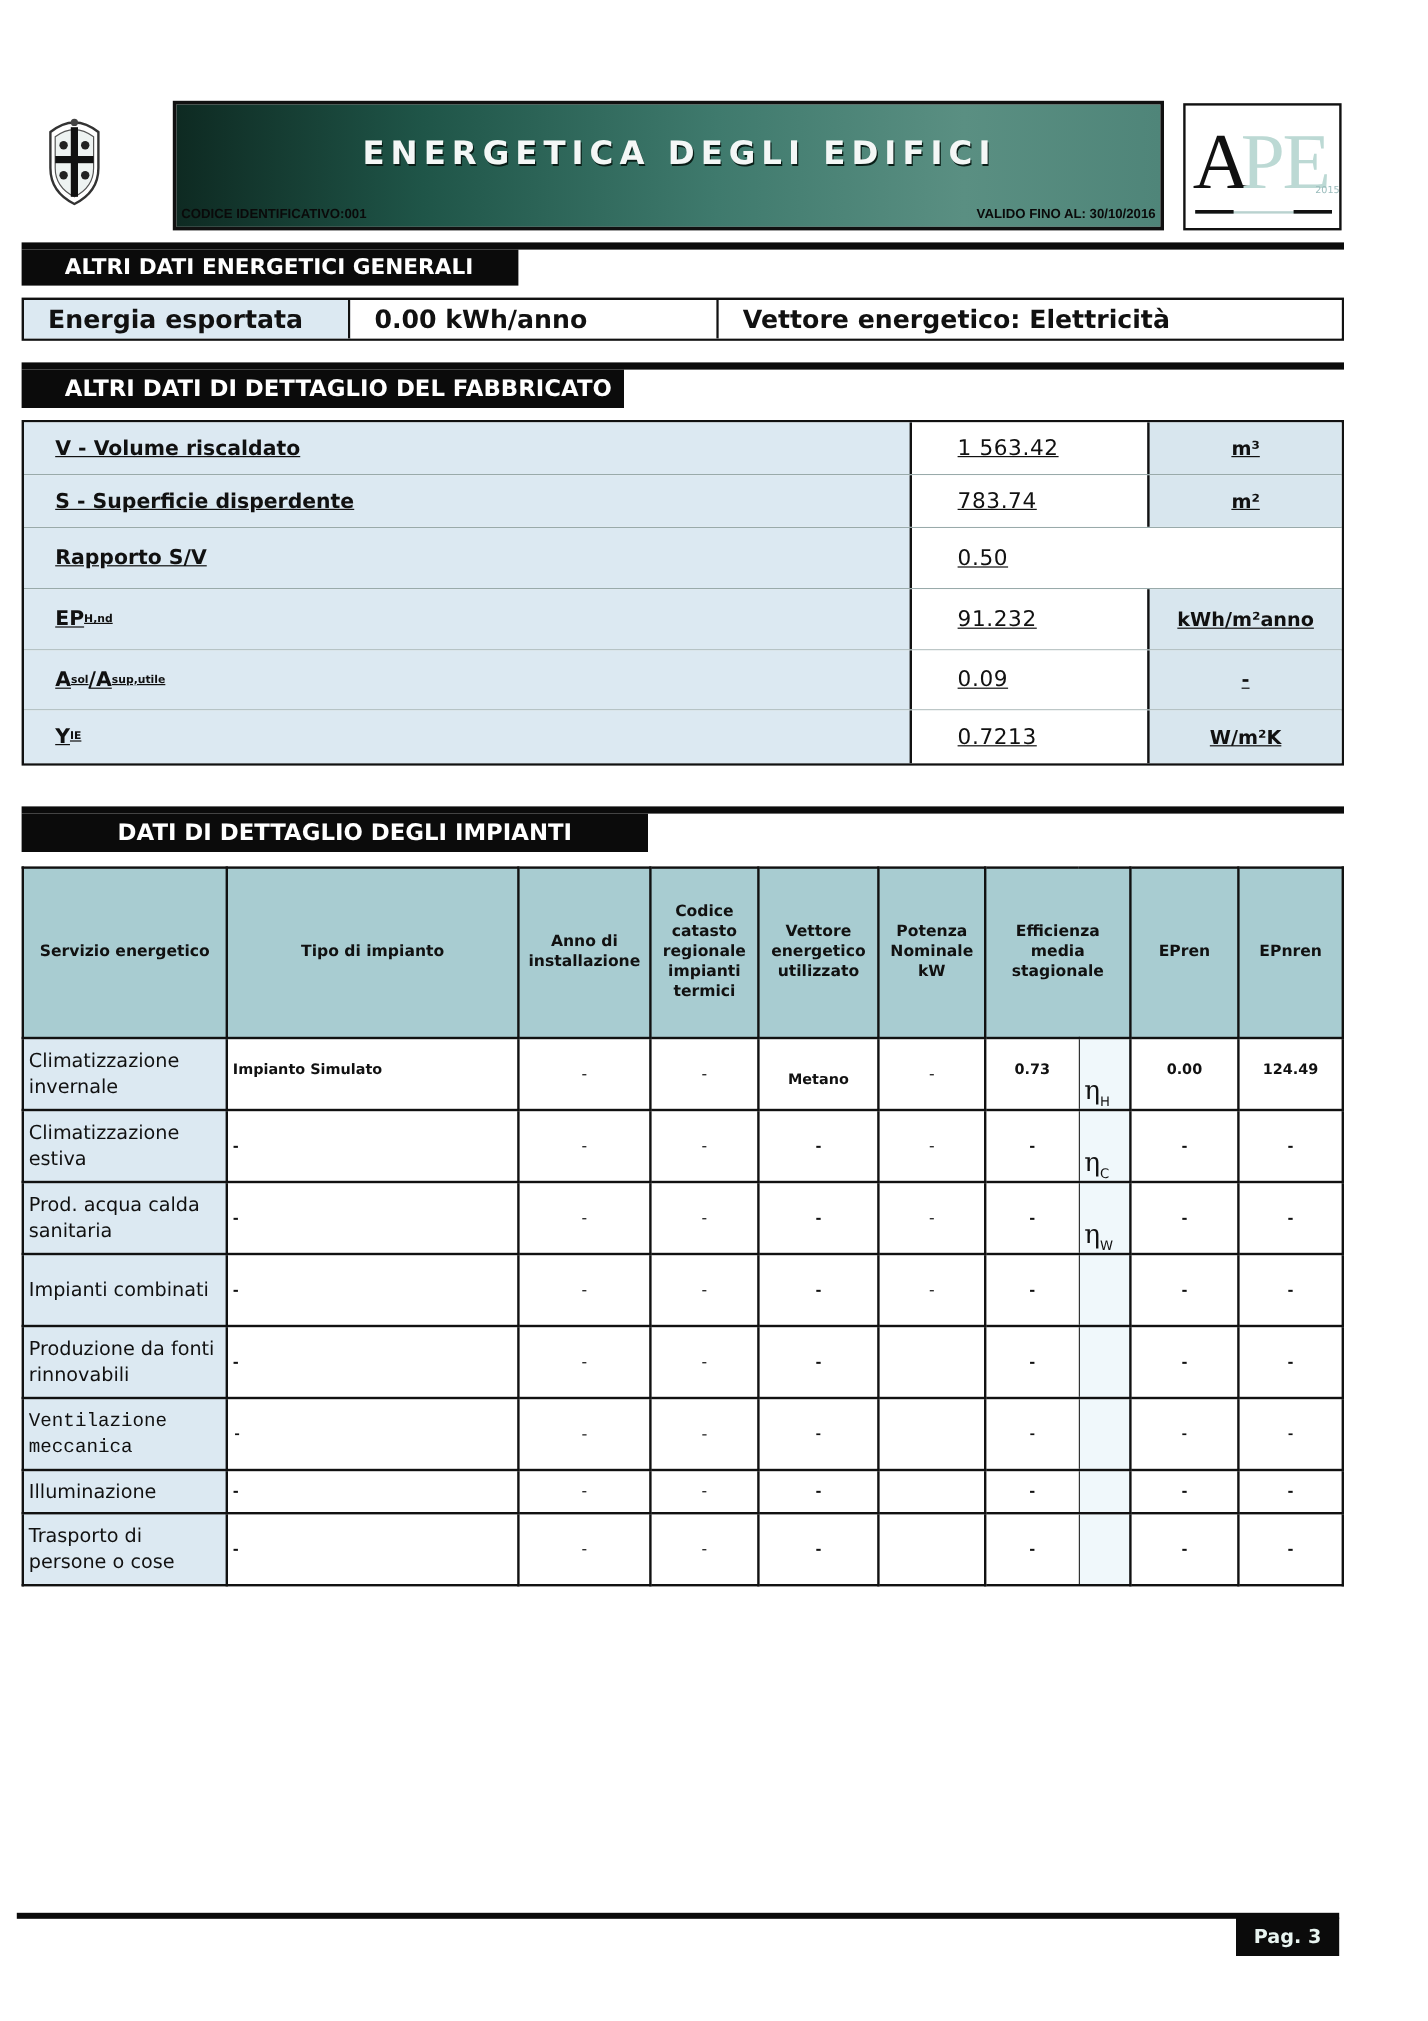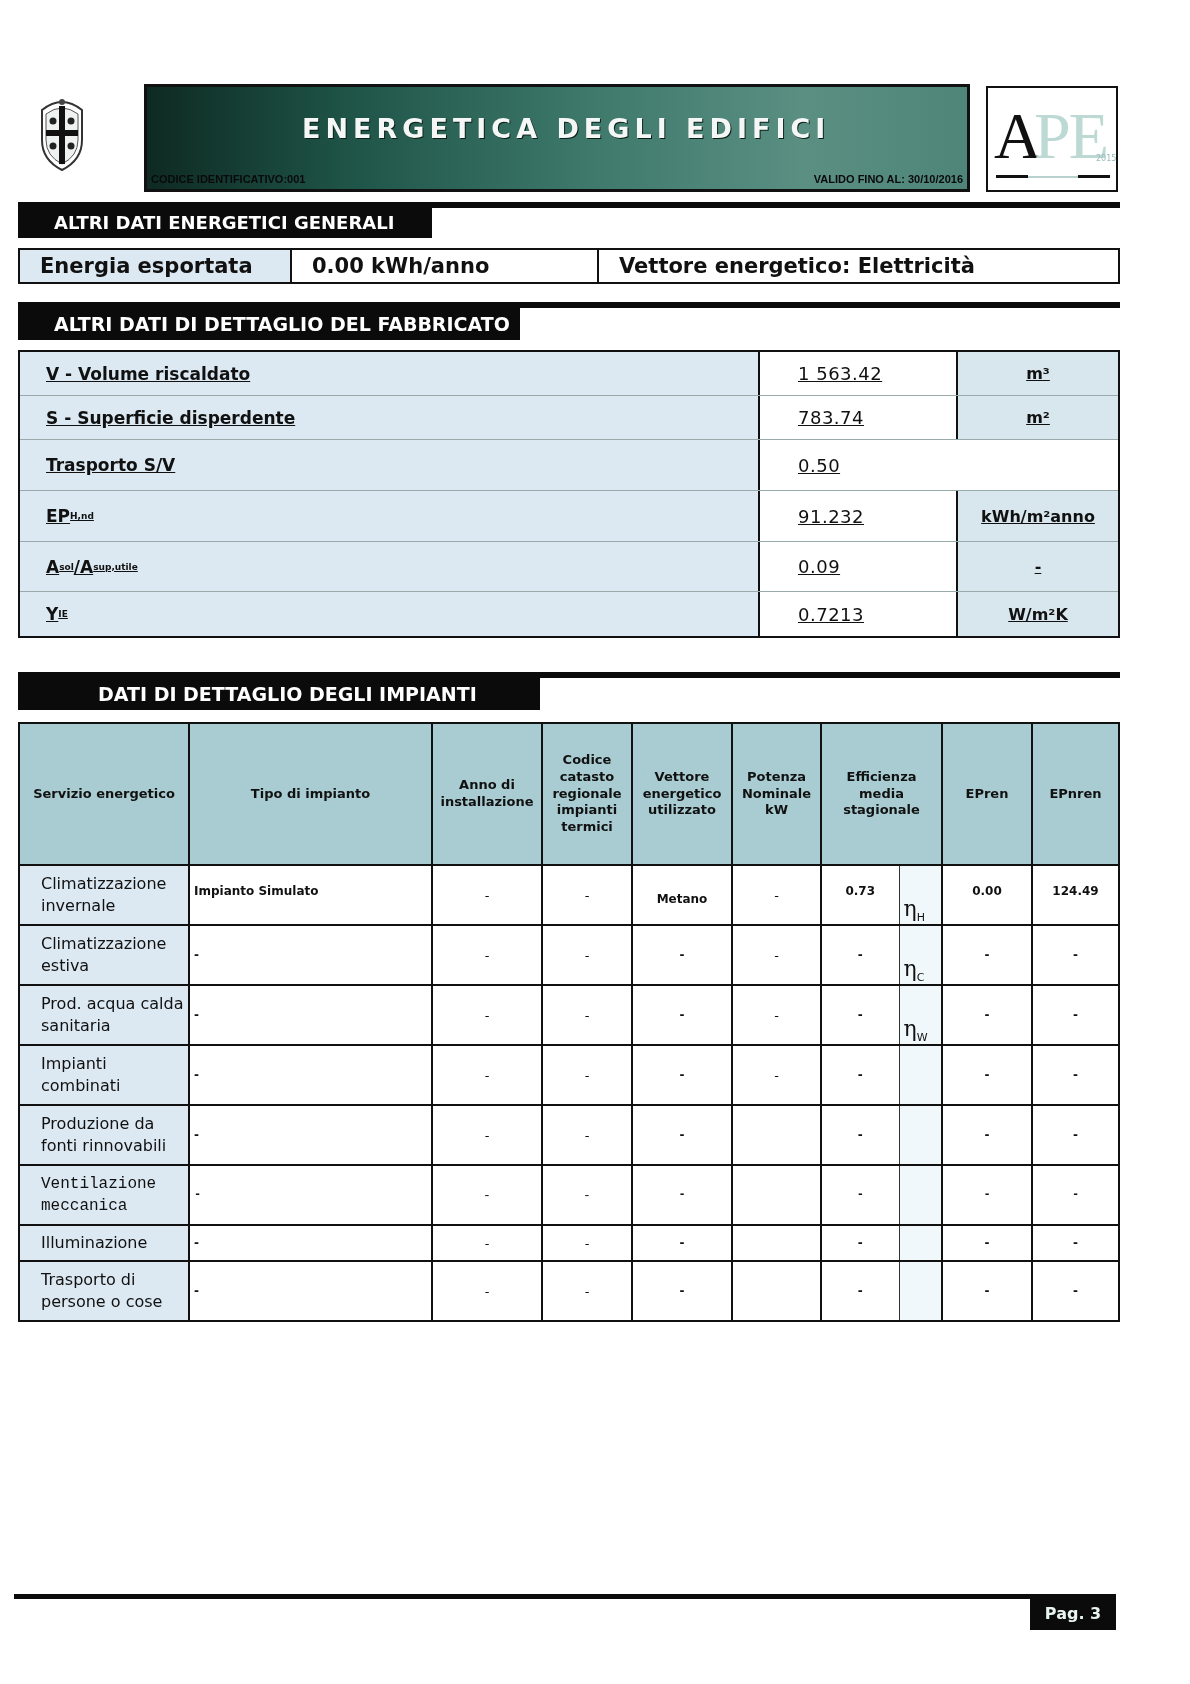--- a/index.html
+++ b/index.html
@@ -42,21 +42,21 @@
     #t2 .lab { width: 740px; background: #dce9f2; padding-left: 26px; display: flex; align-items: center; font-weight: bold; font-size: 17px; border-right: 2px solid #111; }
     #t2 .val { width: 196px; background: #fff; padding-left: 38px; display: flex; align-items: center; font-size: 18px; letter-spacing: 0.5px; }
     #t2 .unit { flex: 1; background: #d8e6ee; display: flex; align-items: center; justify-content: center; font-weight: bold; font-size: 16px; border-left: 2px solid #111; }
     #t2 .val.span { flex: 1; width: auto; }
     #t2 sub { font-size: 9px; vertical-align: -2px; }
 
     
     #t3 { position: absolute; left: 18px; top: 722px; width: 1100px; border: 2px solid #111; border-collapse: collapse; table-layout: fixed; }
     #t3 th { background: #a8ccd1; border: 2px solid #111; font-size: 13px; font-weight: bold; line-height: 1.3; text-align: center; vertical-align: middle; height: 142px; padding: 2px; }
     #t3 td { border: 2px solid #111; text-align: center; vertical-align: middle; font-size: 13px; background: #fff; }
-    #t3 td.svc { background: #dce9f2; text-align: left; padding-left: 21px; font-size: 16px; line-height: 1.4; }
+    #t3 td.svc { background: #dce9f2; text-align: left; padding-left: 4px; font-size: 16px; line-height: 1.4; }
     #t3 td.tipo { text-align: left; padding-left: 4px; font-weight: bold; font-size: 12px; }
     #t3 td.bold { font-weight: bold; font-size: 12px; }
     #t3 td.eta { border-left: 1px solid #333; background: #f0f8fb; font-family: "DejaVu Serif", serif; font-size: 22px; text-align: left; padding-left: 4px; }
     #t3 td.eta sub { font-family: "DejaVu Sans", sans-serif; font-size: 11px; }
     #t3 td.eff { border-right: 1px solid #333; }
 
     
     #footer-rule { left: 14px; top: 1594px; width: 1102px; height: 5px; background: #0b0b0b; }
     #page-badge { left: 1030px; top: 1598px; width: 86px; height: 32px; background: #0b0b0b; color: #e8f4f0; font-weight: bold; font-size: 16px; line-height: 32px; text-align: center; }
   </style>
@@ -107,21 +107,21 @@
     <div class="lab">V - Volume riscaldato</div>
     <div class="val">1 563.42</div>
     <div class="unit">m³</div>
   </div>
   <div class="row" style="height:44px;">
     <div class="lab">S - Superficie disperdente</div>
     <div class="val">783.74</div>
     <div class="unit">m²</div>
   </div>
   <div class="row" style="height:51px;">
-    <div class="lab">Trasporto S/V</div>
+    <div class="lab">Rapporto S/V</div>
     <div class="val span">0.50</div>
   </div>
   <div class="row" style="height:51px;">
     <div class="lab">
         <span>EP</span>
         <sub>H,nd</sub>
       </div>
     <div class="val">91.232</div>
     <div class="unit">kWh/m²anno</div>
   </div>

